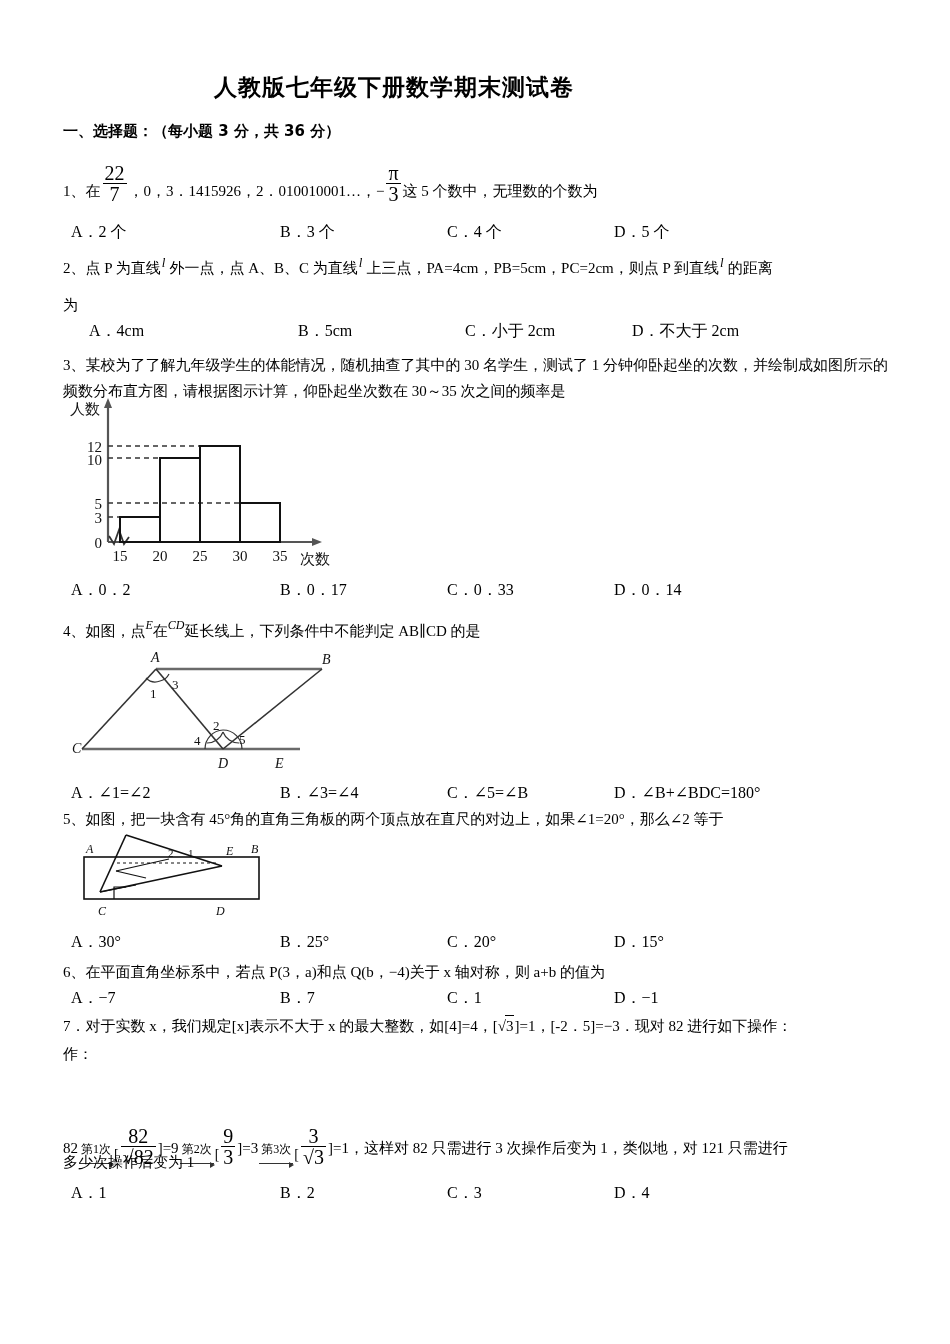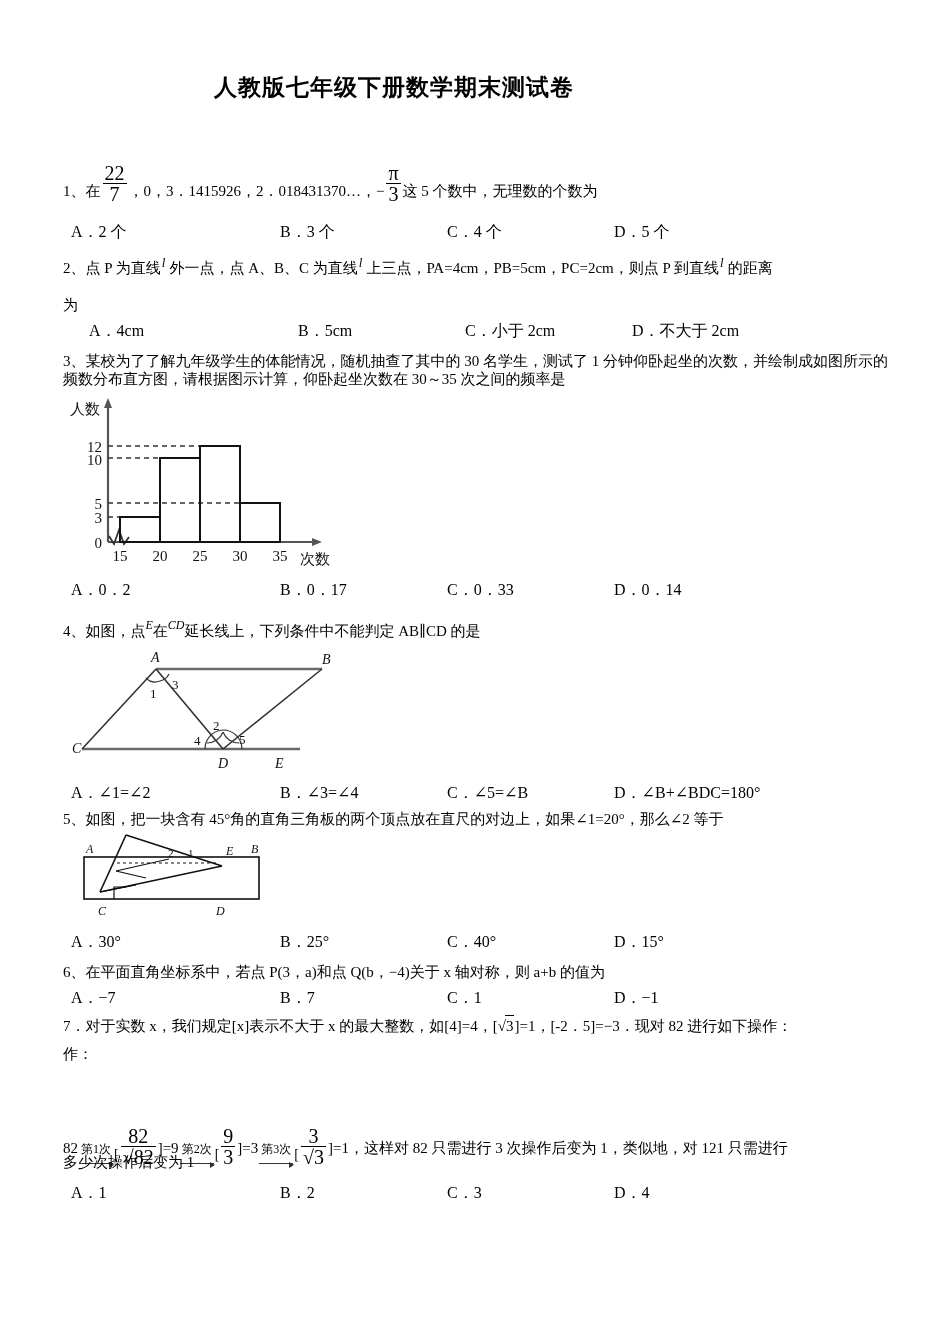--- a/index.html
+++ b/index.html
@@ -41,21 +41,21 @@
     position: absolute;
     left: 63px;
     font-size: 15px;
     line-height: 21px;
     white-space: nowrap;
   }
   .qblock {
     position: absolute;
     left: 63px;
     font-size: 15px;
-    line-height: 18px;
+    line-height: 26px;
     width: 825px;
   }
   .opts {
     position: absolute;
     left: 4px;
     width: 950px;
     font-size: 16px;
     height: 20px;
   }
   .opt {
@@ -164,23 +164,24 @@
     font-family: "Liberation Serif", serif;
   }
 </style>
 </head>
 <body>
 
 <div class="page">
 
   <div class="doc-title">人教版七年级下册数学期末测试卷</div>
 
+  <div class="section-head">一、选择题：（每小题 3 分，共 36 分）</div>
 
   <div class="qline" style="top:166px;">
-    <span>1、</span><span>在</span><span class="frac"><span class="num">22</span><span class="den">7</span></span><span>，0，3．1415926，2．018431370…，</span><span>−</span><span class="frac"><span class="num">π</span><span class="den">3</span></span><span>这 5 个数中，无理数的个数为</span>
+    <span>1、</span><span>在</span><span class="frac"><span class="num">22</span><span class="den">7</span></span><span>，0，3．1415926，2．010010001…，</span><span>−</span><span class="frac"><span class="num">π</span><span class="den">3</span></span><span>这 5 个数中，无理数的个数为</span>
   </div>
   <div class="opts" style="top:222px;">
     <span class="opt a">A．2 个</span>
     <span class="opt b">B．3 个</span>
     <span class="opt c">C．4 个</span>
     <span class="opt d">D．5 个</span>
   </div>
 
   <div class="qline" style="top:258px;">
     <span>2、</span><span>点 P 为直线</span><span class="ital-l">l</span><span>外一点，点 A、B、C 为直线</span><span class="ital-l">l</span><span>上三点，PA=4cm，PB=5cm，PC=2cm，则点 P 到直线</span><span class="ital-l">l</span><span>的距离</span>
@@ -315,21 +316,21 @@
       <text x="152" y="22" font-size="12" font-style="italic" fill="#111">E</text>
       <text x="48" y="0" font-size="12" font-style="italic" fill="#111">F</text>
       <text x="94" y="24" font-size="11" fill="#111">2</text>
       <text x="114" y="24" font-size="11" fill="#111">1</text>
     </svg>
   </div>
 
   <div class="opts" style="top:932px;">
     <span class="opt a">A．30°</span>
     <span class="opt b">B．25°</span>
-    <span class="opt c">C．40°</span>
+    <span class="opt c">C．20°</span>
     <span class="opt d">D．15°</span>
   </div>
 
   <div class="qline" style="top:962px;">
     <span>6、</span><span>在平面直角坐标系中，若点 P(3，a)和点 Q(b，−4)关于 x 轴对称，则 a+b 的值为</span>
   </div>
   <div class="opts" style="top:988px;">
     <span class="opt a">A．−7</span>
     <span class="opt b">B．7</span>
     <span class="opt c">C．1</span>

